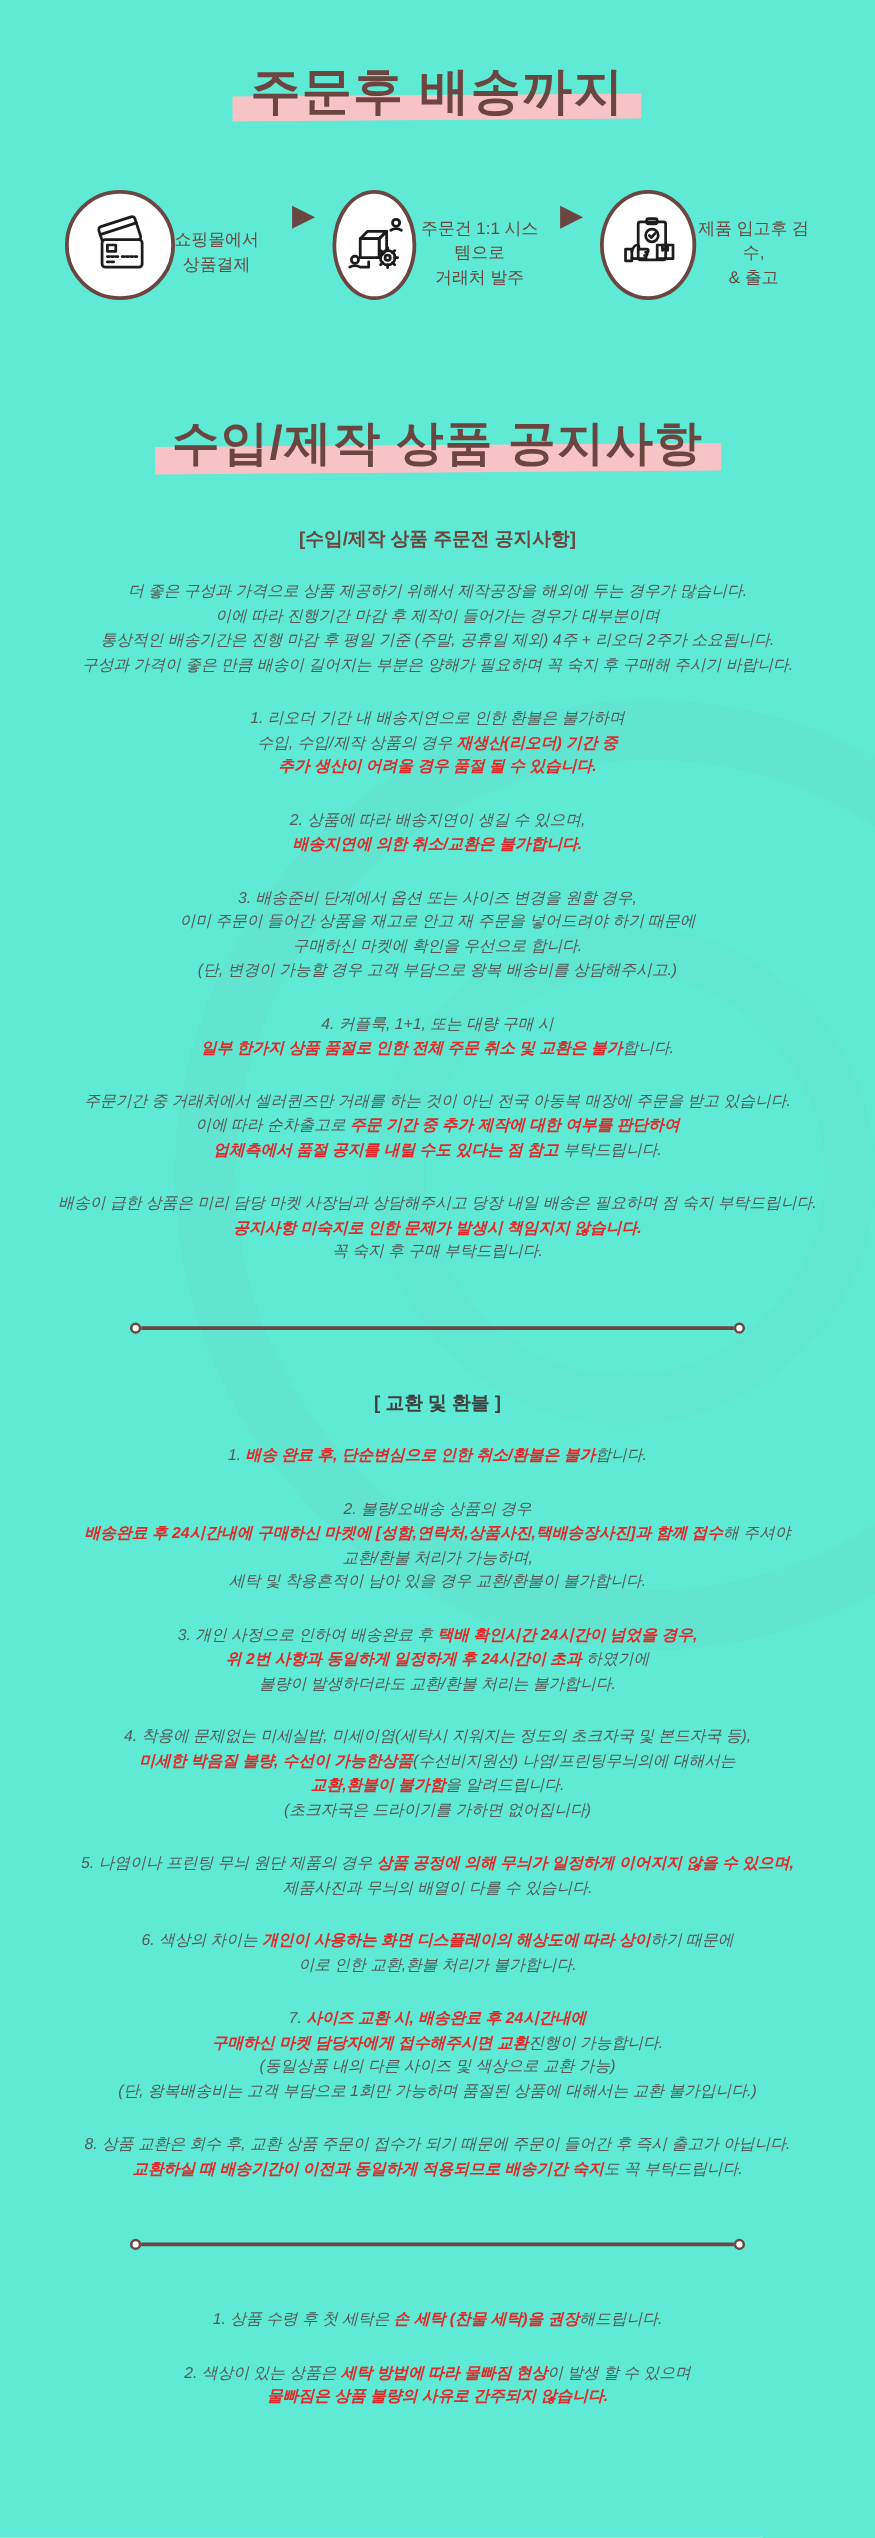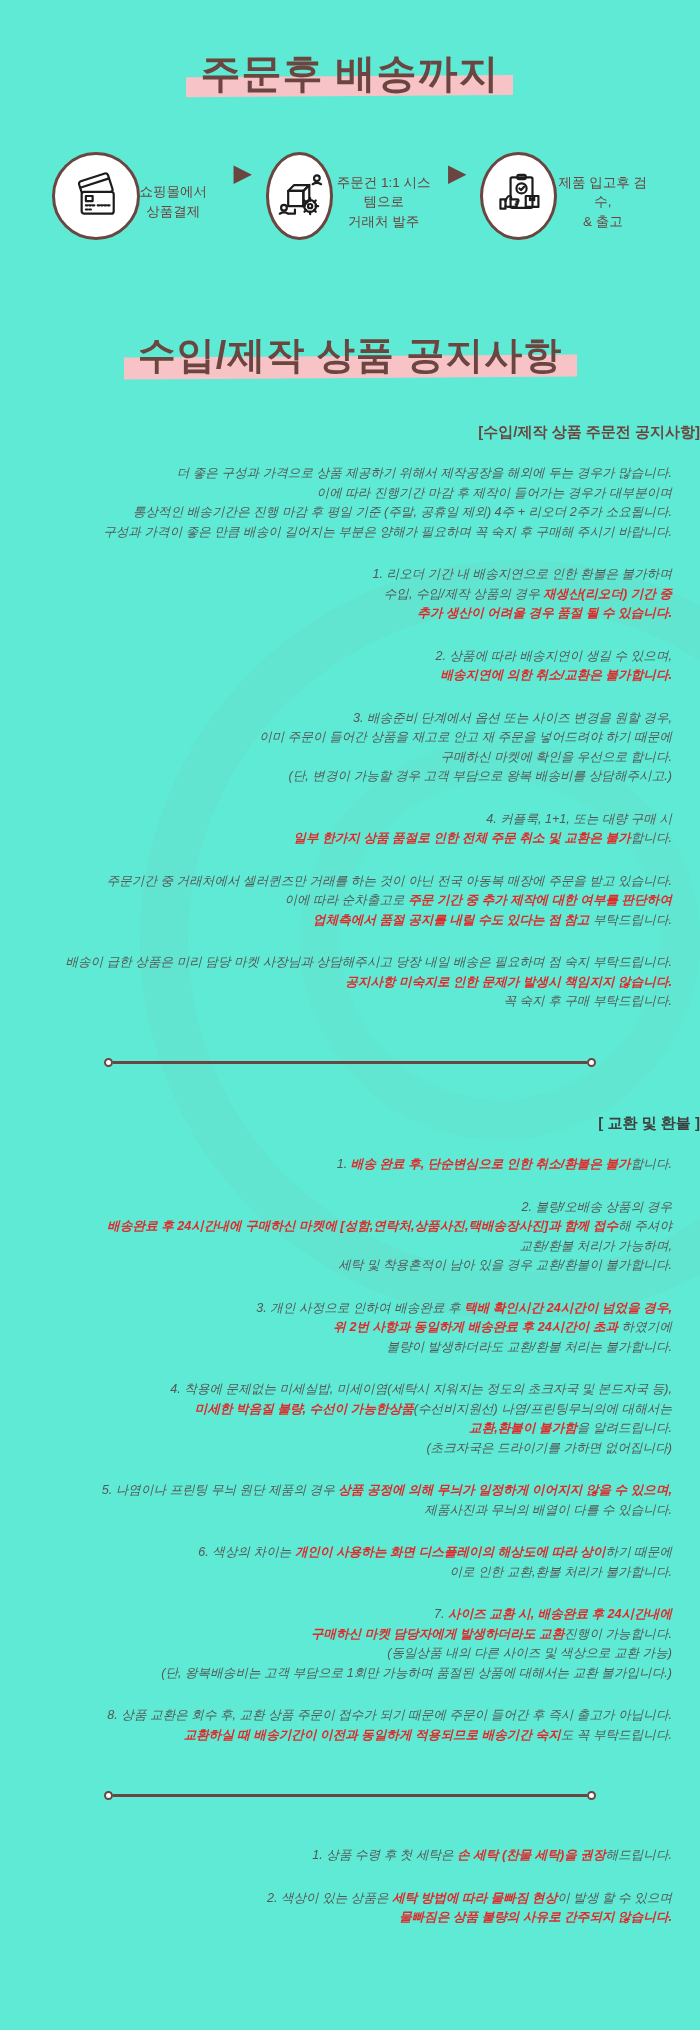--- a/index.html
+++ b/index.html
@@ -30,21 +30,21 @@
   .step-circle svg{stroke:var(--ink);fill:none;stroke-width:2.6;stroke-linecap:round;stroke-linejoin:round;}
   .step-label{margin-top:12px;color:var(--brown);font-size:13.5px;line-height:1.45;text-align:center;font-weight:500;}
   .arrow{color:var(--brown);font-size:24px;line-height:1;margin-bottom:46px;}
 
   
   .notice-title{margin-top:94px;text-align:center;}
   .notice-title .hl{font-size:38px;}
   .notice-title .hl::before{height:22px;}
 
   
-  .notice-body{margin-top:34px;text-align:right;color:var(--body);font-size:12.6px;line-height:19.5px;}
+  .notice-body{margin-top:34px;text-align:center;color:var(--body);font-size:12.6px;line-height:19.5px;}
   .sec-header{font-weight:bold;font-size:15px;margin:44px 0 6px;}
   .sec-header.brown{color:var(--brown);}
   .sec-header.dark{color:var(--dark);}
   .para{margin:23px 28px;font-style:italic;}
   .para .red{color:var(--red);font-weight:bold;}
   .divider{display:flex;align-items:center;width:492px;margin:46px auto;}
   .divider .dot{width:9px;height:9px;border:2.5px solid var(--brown);border-radius:50%;background:#fff;flex:0 0 auto;}
   .divider .line{flex:1;height:3px;background:var(--brown);}
 </style>
 </head>
@@ -150,25 +150,25 @@
         <p class="para"><span>주문기간 중 거래처에서 셀러퀸즈만 거래를 하는 것이 아닌 전국 아동복 매장에 주문을 받고 있습니다.</span><br><span>이에 따라 순차출고로 </span><span class="red">주문 기간 중 추가 제작에 대한 여부를 판단하여</span><br><span class="red">업체측에서 품절 공지를 내릴 수도 있다는 점 참고</span><span> 부탁드립니다.</span></p>
         <p class="para"><span>배송이 급한 상품은 미리 담당 마켓 사장님과 상담해주시고 당장 내일 배송은 필요하며 점 숙지 부탁드립니다.</span><br><span class="red">공지사항 미숙지로 인한 문제가 발생시 책임지지 않습니다.</span><br><span>꼭 숙지 후 구매 부탁드립니다.</span></p>
         <div class="divider">
           <span class="dot"></span>
           <span class="line"></span>
           <span class="dot"></span>
         </div>
         <div class="sec-header dark">[ 교환 및 환불 ]</div>
         <p class="para"><span>1. </span><span class="red">배송 완료 후, 단순변심으로 인한 취소/환불은 불가</span><span>합니다.</span></p>
         <p class="para"><span>2. 불량/오배송 상품의 경우</span><br><span class="red">배송완료 후 24시간내에 구매하신 마켓에 [성함,연락처,상품사진,택배송장사진]과 함께 접수</span><span>해 주셔야</span><br><span>교환/환불 처리가 가능하며,</span><br><span>세탁 및 착용흔적이 남아 있을 경우 교환/환불이 불가합니다.</span></p>
-        <p class="para"><span>3. 개인 사정으로 인하여 배송완료 후 </span><span class="red">택배 확인시간 24시간이 넘었을 경우,</span><br><span class="red">위 2번 사항과 동일하게 배송완료 후 24시간이 초과</span><span> 하였기에</span><br><span>불량이 발생하더라도 교환/환불 처리는 불가합니다.</span></p>
+        <p class="para"><span>3. 개인 사정으로 인하여 배송완료 후 </span><span class="red">택배 확인시간 24시간이 넘었을 경우,</span><br><span class="red">위 2번 사항과 동일하게 일정하게 후 24시간이 초과</span><span> 하였기에</span><br><span>불량이 발생하더라도 교환/환불 처리는 불가합니다.</span></p>
         <p class="para"><span>4. 착용에 문제없는 미세실밥, 미세이염(세탁시 지워지는 정도의 초크자국 및 본드자국 등),</span><br><span class="red">미세한 박음질 불량, 수선이 가능한상품</span><span>(수선비지원선) 나염/프린팅무늬의에 대해서는</span><br><span class="red">교환,환불이 불가함</span><span>을 알려드립니다.</span><br><span>(초크자국은 드라이기를 가하면 없어집니다)</span></p>
         <p class="para"><span>5. 나염이나 프린팅 무늬 원단 제품의 경우 </span><span class="red">상품 공정에 의해 무늬가 일정하게 이어지지 않을 수 있으며,</span><br><span>제품사진과 무늬의 배열이 다를 수 있습니다.</span></p>
         <p class="para"><span>6. 색상의 차이는 </span><span class="red">개인이 사용하는 화면 디스플레이의 해상도에 따라 상이</span><span>하기 때문에</span><br><span>이로 인한 교환,환불 처리가 불가합니다.</span></p>
-        <p class="para"><span>7. </span><span class="red">사이즈 교환 시, 배송완료 후 24시간내에</span><br><span class="red">구매하신 마켓 담당자에게 발생하더라도 교환</span><span>진행이 가능합니다.</span><br><span>(동일상품 내의 다른 사이즈 및 색상으로 교환 가능)</span><br><span>(단, 왕복배송비는 고객 부담으로 1회만 가능하며 품절된 상품에 대해서는 교환 불가입니다.)</span></p>
+        <p class="para"><span>7. </span><span class="red">사이즈 교환 시, 배송완료 후 24시간내에</span><br><span class="red">구매하신 마켓 담당자에게 접수해주시면 교환</span><span>진행이 가능합니다.</span><br><span>(동일상품 내의 다른 사이즈 및 색상으로 교환 가능)</span><br><span>(단, 왕복배송비는 고객 부담으로 1회만 가능하며 품절된 상품에 대해서는 교환 불가입니다.)</span></p>
         <p class="para"><span>8. 상품 교환은 회수 후, 교환 상품 주문이 접수가 되기 때문에 주문이 들어간 후 즉시 출고가 아닙니다.</span><br><span class="red">교환하실 때 배송기간이 이전과 동일하게 적용되므로 배송기간 숙지</span><span>도 꼭 부탁드립니다.</span></p>
         <div class="divider">
           <span class="dot"></span>
           <span class="line"></span>
           <span class="dot"></span>
         </div>
         <p class="para"><span>1. 상품 수령 후 첫 세탁은 </span><span class="red">손 세탁 (찬물 세탁)을 권장</span><span>해드립니다.</span></p>
         <p class="para"><span>2. 색상이 있는 상품은 </span><span class="red">세탁 방법에 따라 물빠짐 현상</span><span>이 발생 할 수 있으며</span><br><span class="red">물빠짐은 상품 불량의 사유로 간주되지 않습니다.</span></p>
       </div>
   </div>

